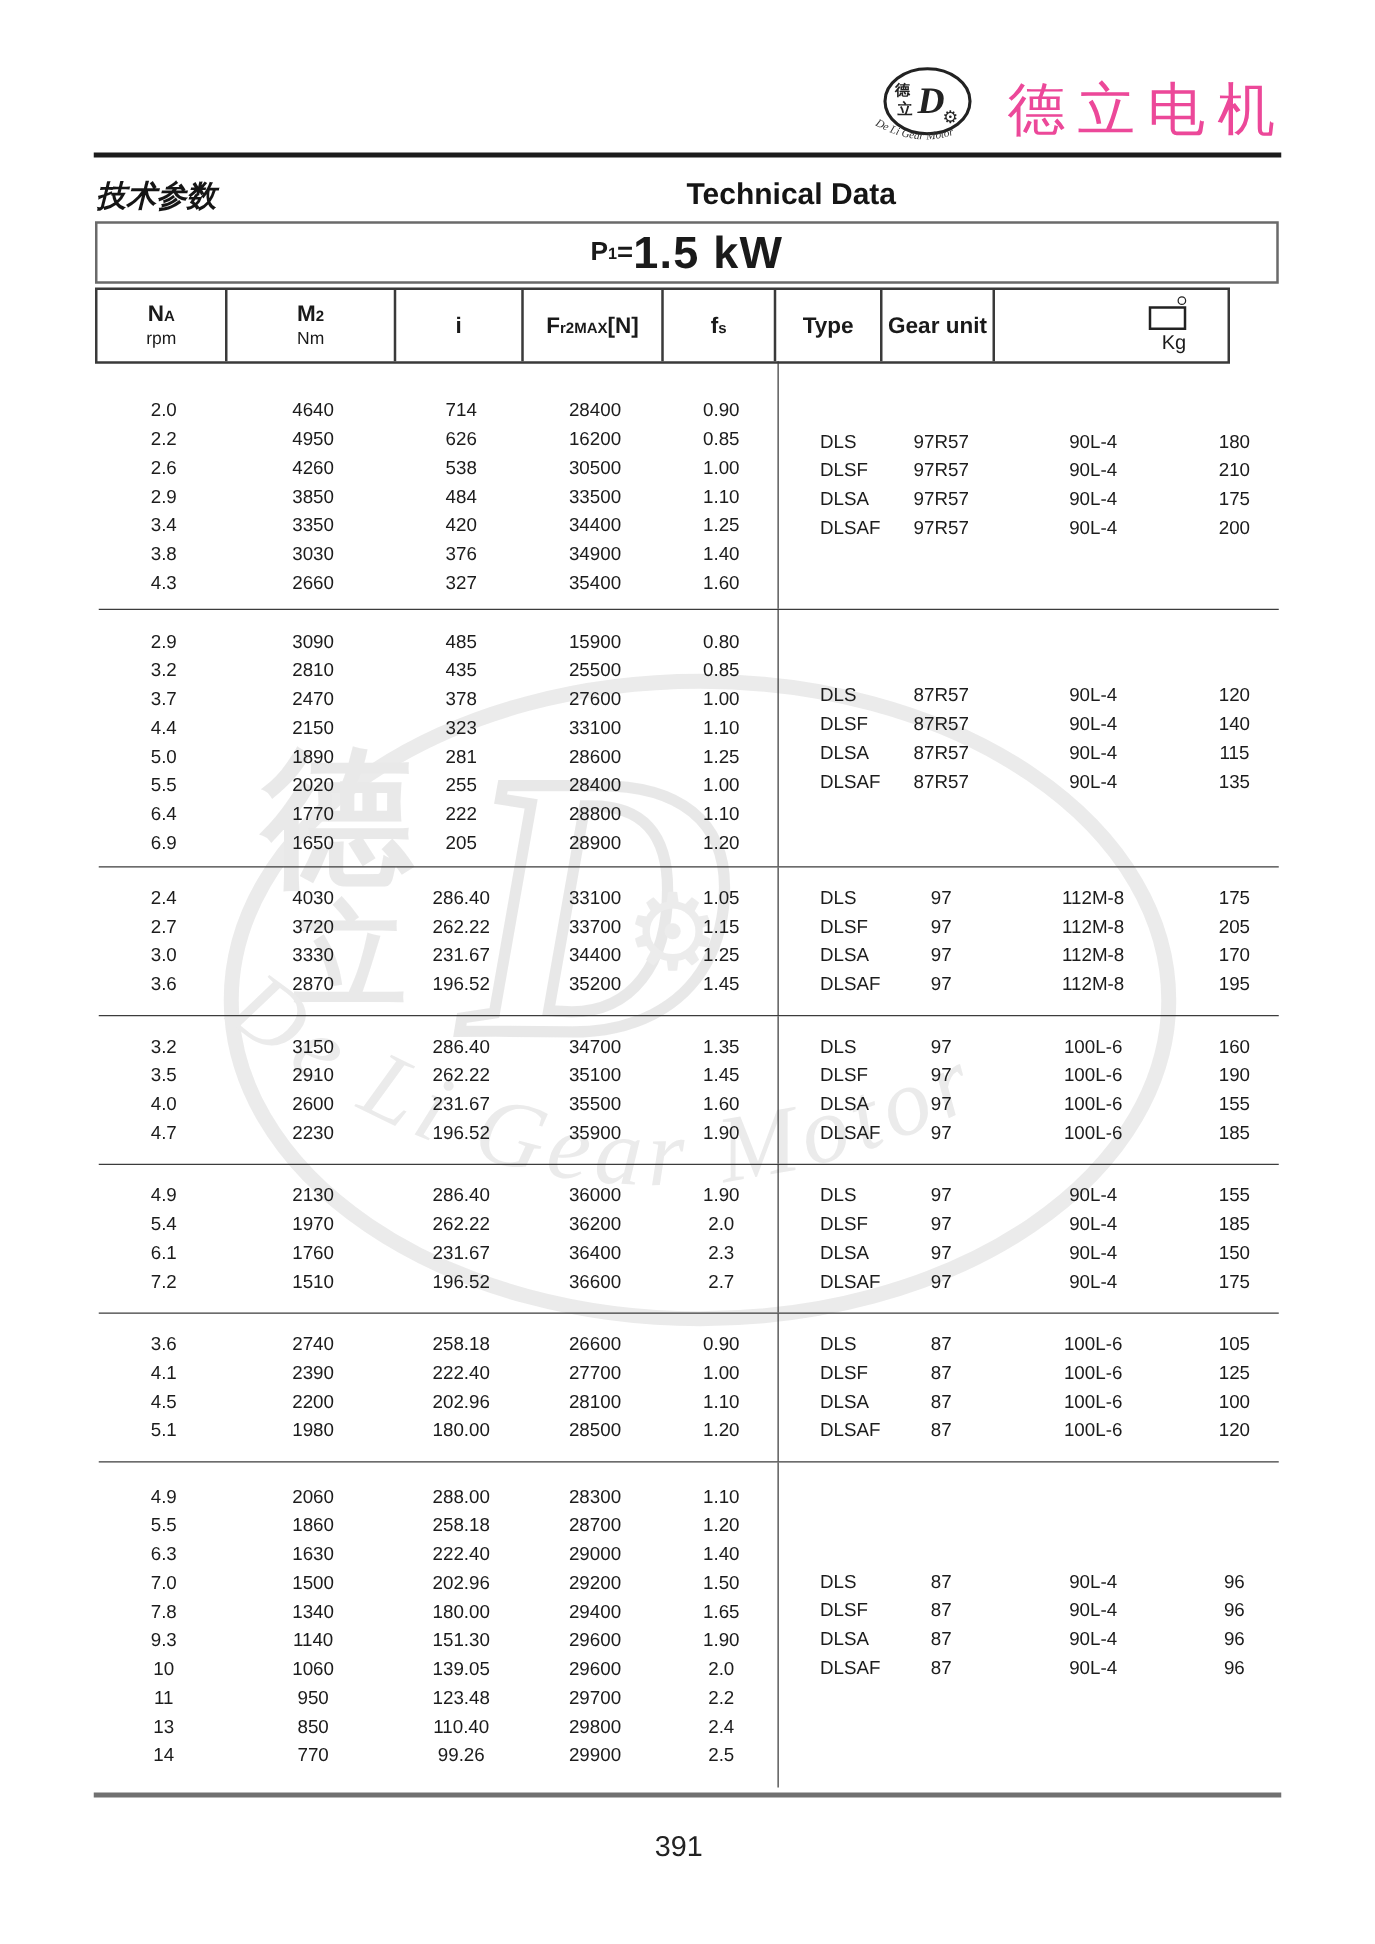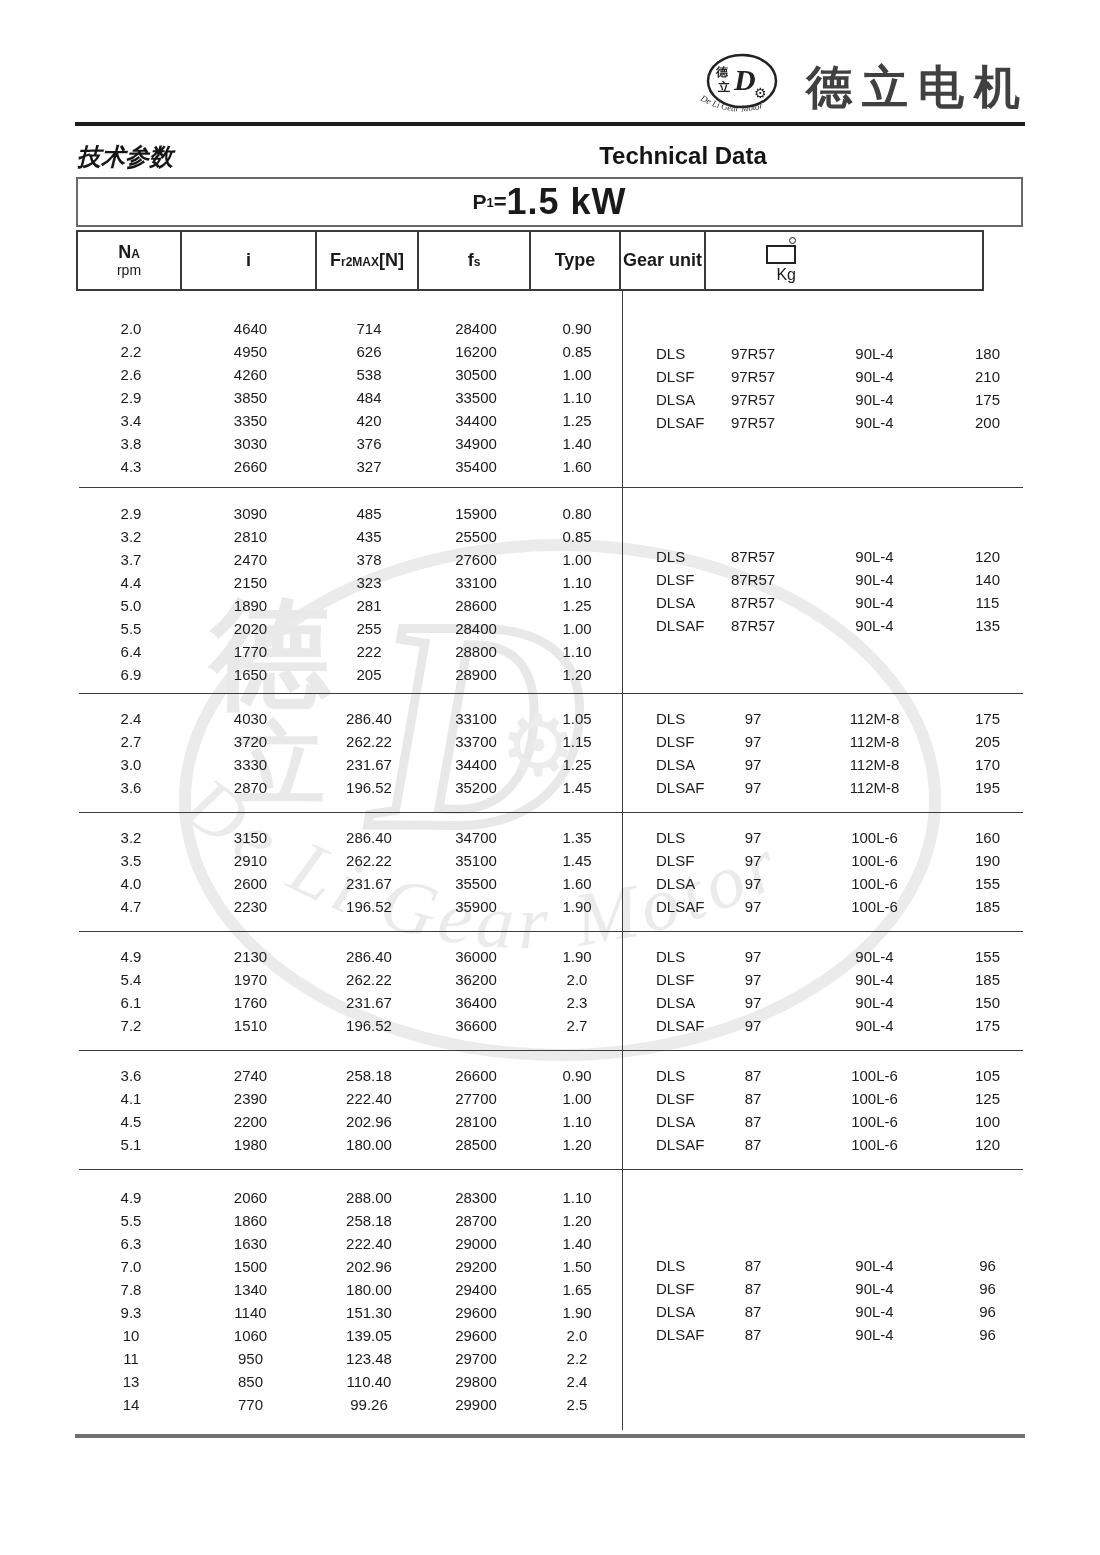--- a/index.html
+++ b/index.html
@@ -7,27 +7,27 @@
     position:relative; width:1100px; height:1555px; background:#fff;
     font-family:"Liberation Sans", sans-serif; color:#1a1a1a; overflow:hidden;
   }
   .layer { position:absolute; inset:0; z-index:1; }
 
   
   .watermark { position:absolute; left:140px; top:525px; z-index:0; opacity:.6; }
 
   
   .logo-group { position:absolute; top:48px; right:70px; display:flex; align-items:center; gap:16px; }
-  .brand-text { font-size:46px; font-weight:bold; letter-spacing:10px; color:#404040;
+  .brand-text { font-size:46px; font-weight:normal; letter-spacing:10px; color:#ec4899;
                 font-family:"DejaVu Sans","Liberation Sans",sans-serif; line-height:1; }
   .top-rule { position:absolute; left:75px; right:75px; top:122px; height:4px; background:#1c1c1c; }
 
   
   .title-cn { position:absolute; left:77px; top:141px; font-size:24px; font-weight:bold; color:#151515;font-style:italic; }
-  .title-en { position:absolute; left:683px; top:142px; transform:translateX(-50%);
+  .title-en { position:absolute; left:633px; top:142px; transform:translateX(-50%);
               font-size:24px; font-weight:bold; color:#151515; }
 
   
   .power-box { position:absolute; left:76px; top:177px; width:947px; height:50px; box-sizing:border-box;
                border:2px solid #6a6a6a; display:flex; align-items:center; justify-content:center; background:#fff; }
   .p-main { font-size:21px; font-weight:bold; }
   .p-sub  { font-size:13px; font-weight:bold; vertical-align:-3px; }
   .p-eq   { font-size:22px; font-weight:bold; }
   .p-val  { font-size:36px; font-weight:bold; letter-spacing:1px; }
 
@@ -110,20 +110,24 @@
       <span class="p-main">P</span>
         <span class="p-sub">1</span>
         <span class="p-eq">=</span>
         <span class="p-val">1.5 kW</span>
     </div>
 
     <div class="thead">
       <div class="th">
         <div class="th-line"><span class="th-main">N</span><span class="th-sub">A</span></div>
         <div class="th-unit">rpm</div>
+      </div>
+      <div class="th">
+        <div class="th-line"><span class="th-main">M</span><span class="th-sub">2</span></div>
+        <div class="th-unit">Nm</div>
       </div>
       <div class="th">
         <div class="th-line"><span class="th-main">i</span></div>
       </div>
       <div class="th">
         <div class="th-line"><span class="th-main">F</span><span class="th-sub">r2MAX</span><span class="th-main">[N]</span></div>
       </div>
       <div class="th">
         <div class="th-line"><span class="th-main">f</span><span class="th-sub">s</span></div>
       </div>
@@ -524,15 +528,16 @@
               <div class="cell type-cell">DLSAF</div>
               <div class="cell">87</div>
               <div class="cell">90L-4</div>
               <div class="cell">96</div>
             </div>
           </div>
         </div>
       </div>
 
     <div class="footer-rule"></div>
+    <div class="page-num">391</div>
 
   </div>
 </div>
 
 </body></html>

